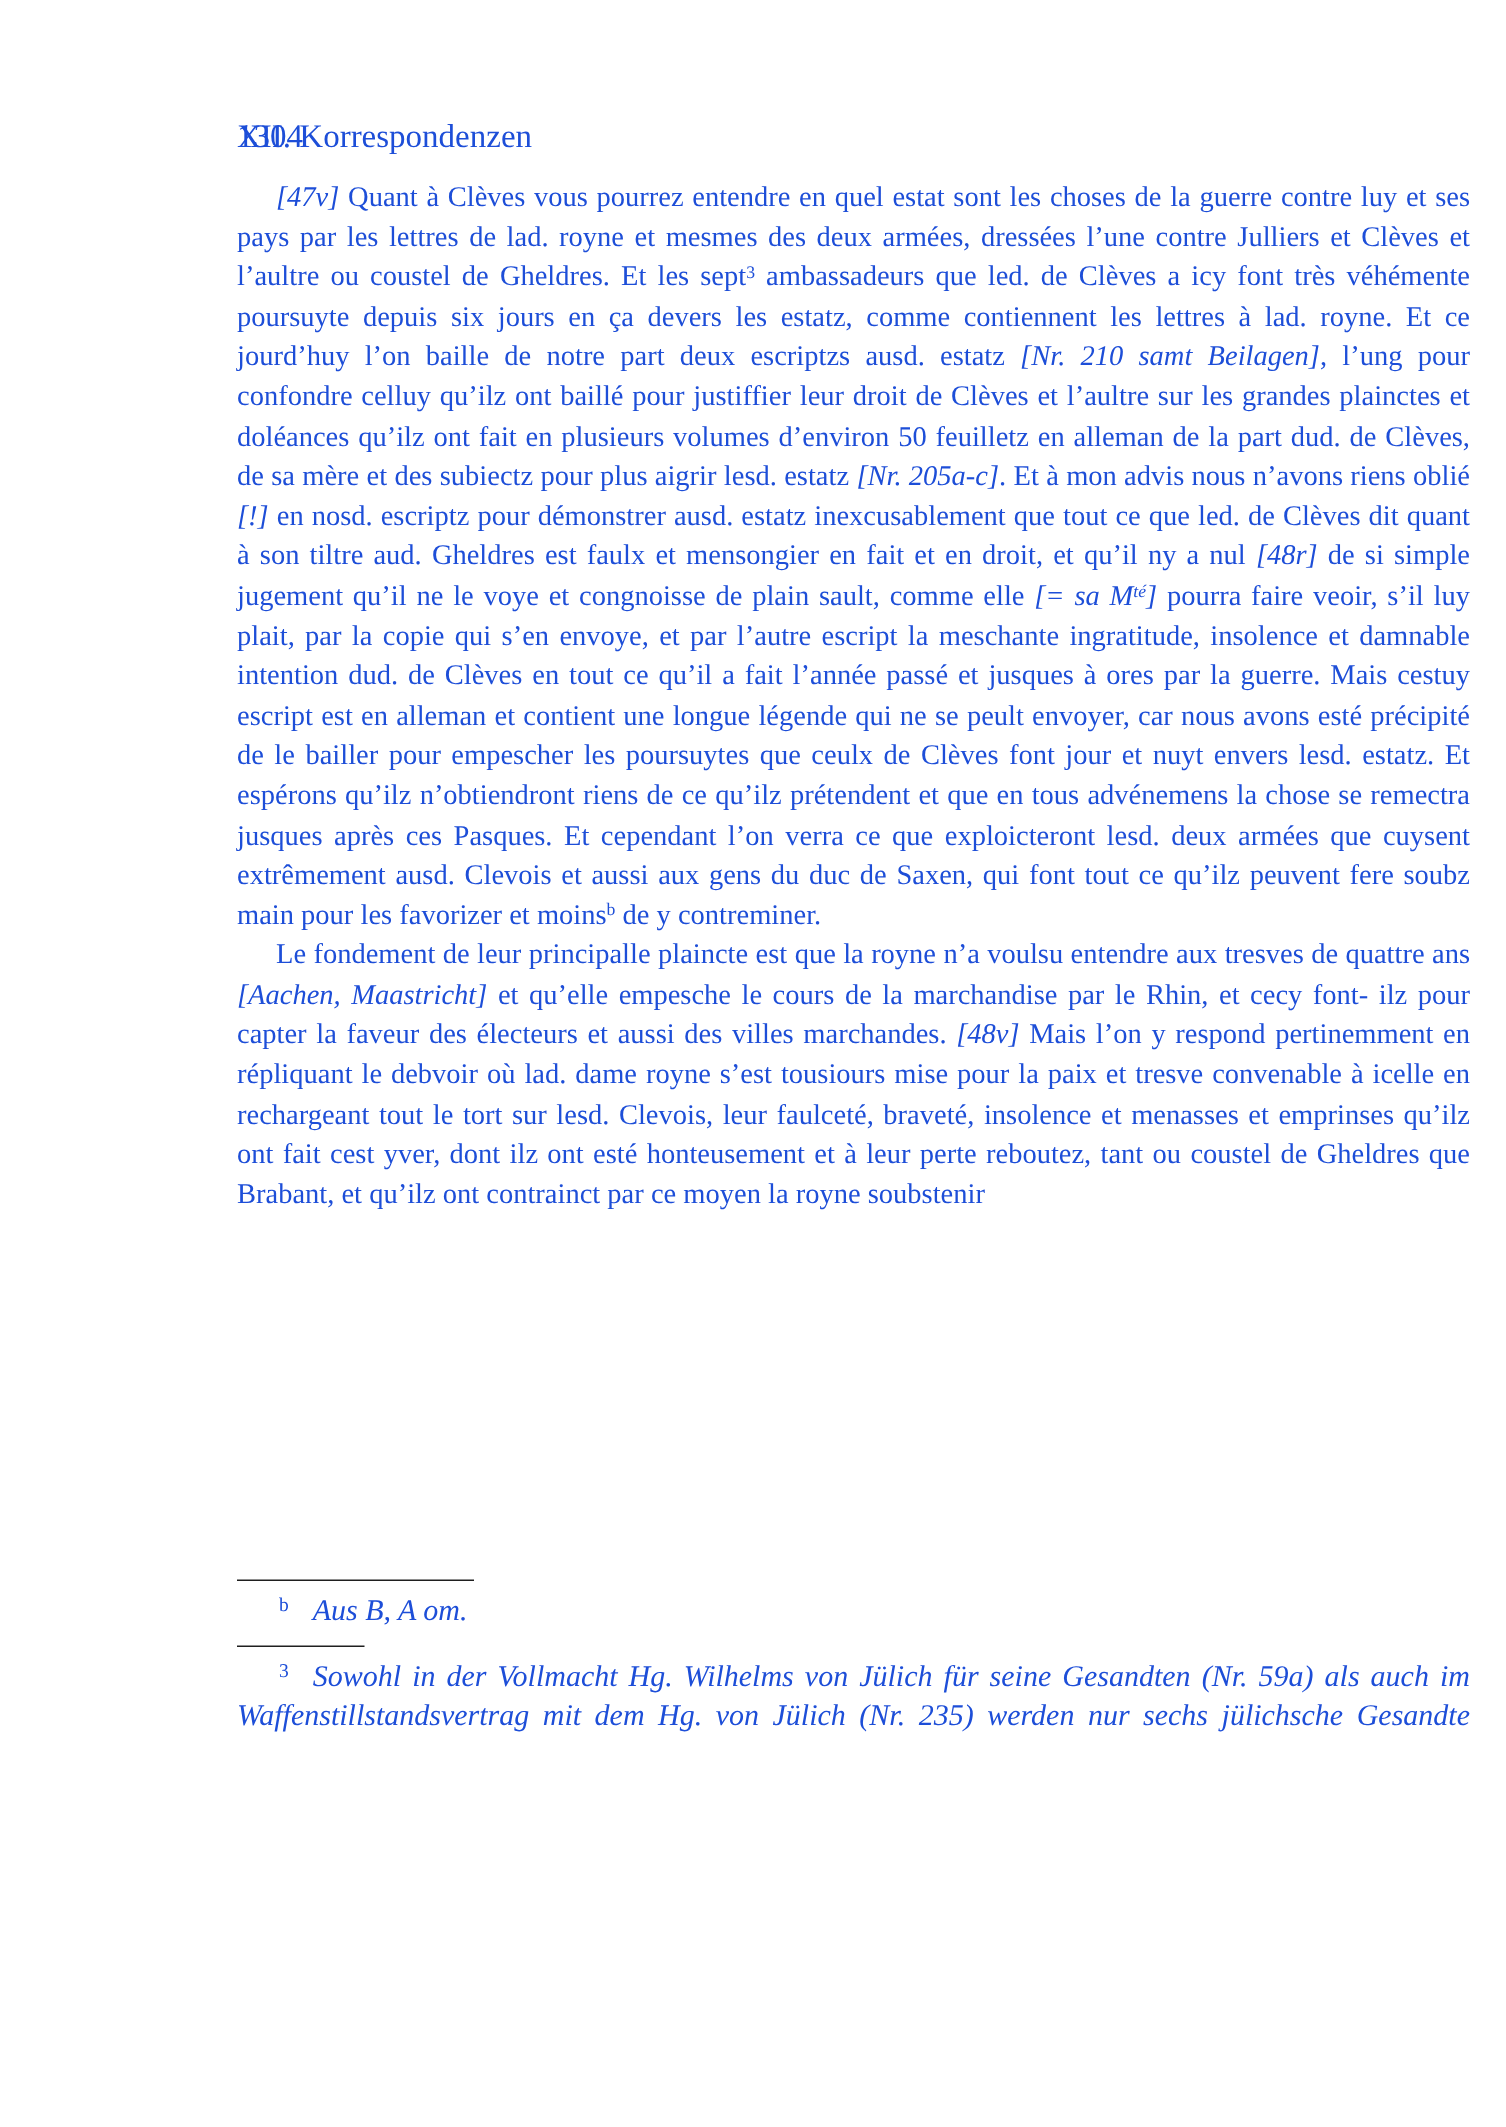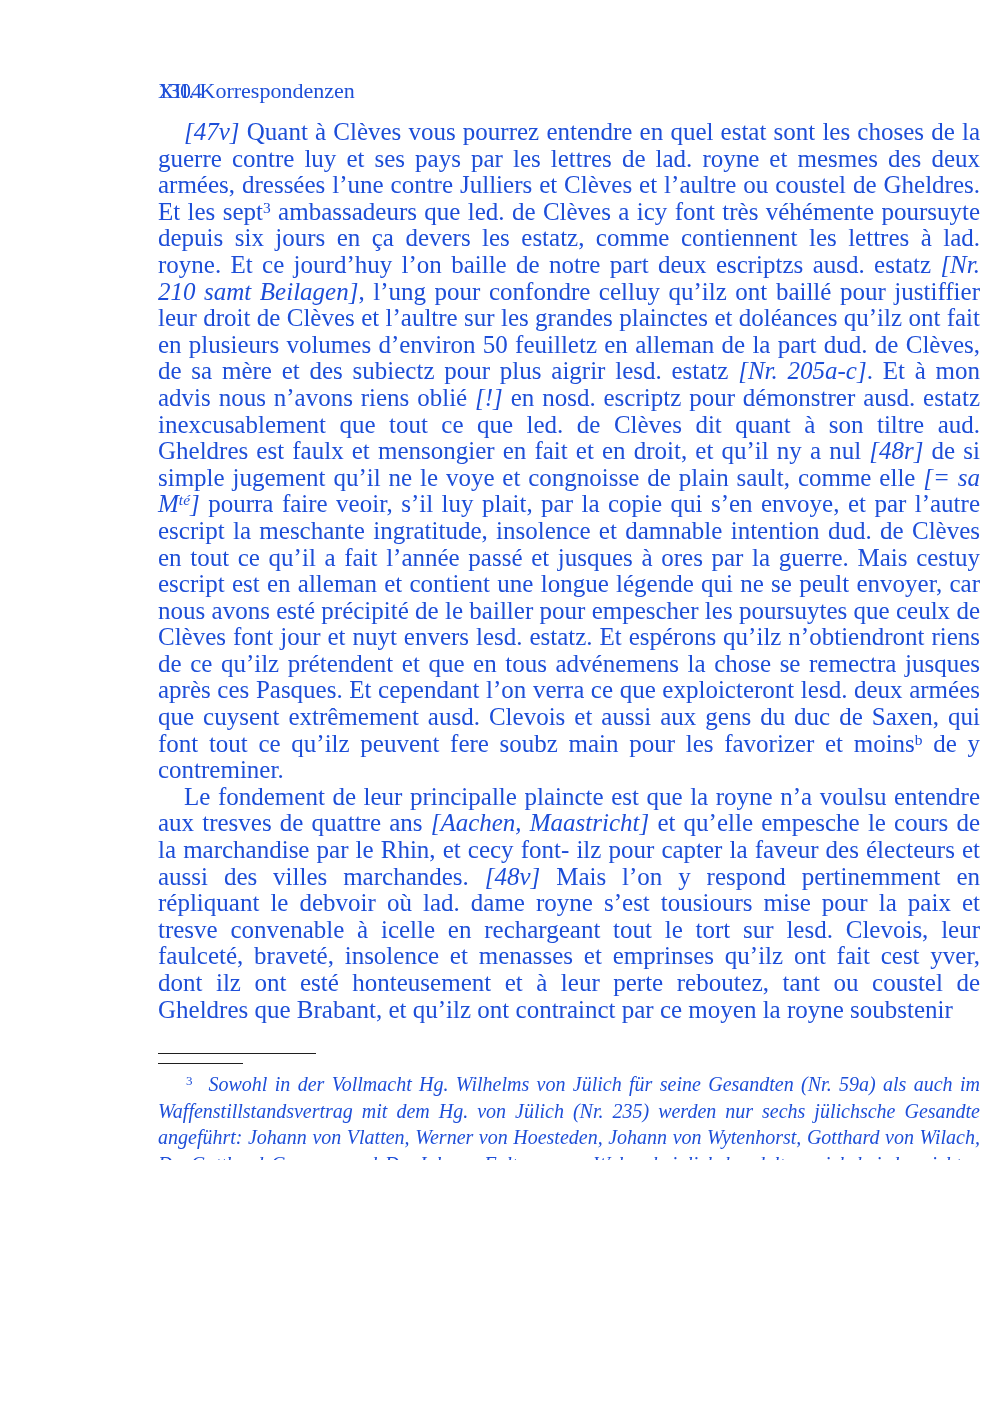--- a/index.html
+++ b/index.html
@@ -35,21 +35,21 @@
     text-align: left;
   }
   main.body-text {
     position: absolute;
     top: 119px;
     left: 158px;
     width: 822px;
   }
   main.body-text p {
     margin: 0;
-    font-size: 25px;
+    font-size: 19px;
     line-height: 26.6px;
     text-align: justify;
     text-indent: 26px;
     hyphens: none;
   }
   .it { font-style: italic; }
   sup {
     font-size: 0.62em;
     line-height: 0;
     position: relative;
@@ -94,19 +94,22 @@
     <span class="running-title">XII. Korrespondenzen</span>
   </header>
 
   <main class="body-text">
     <p><span class="it">[47v]</span><span> Quant à Clèves vous pourrez entendre en quel estat sont les choses de la guerre contre luy et ses pays par les lettres de lad. royne et mesmes des deux armées, dressées l’une contre Julliers et Clèves et l’aultre ou coustel de Gheldres. Et les sept</span><sup>3</sup><span> ambassadeurs que led. de Clèves a icy font très véhémente poursuyte depuis six jours en ça devers les estatz, comme contiennent les lettres à lad. royne. Et ce jourd’huy l’on baille de notre part deux escriptzs ausd. estatz </span><span class="it">[Nr. 210 samt Beilagen]</span><span>, l’ung pour confondre celluy qu’ilz ont baillé pour justiffier leur droit de Clèves et l’aultre sur les grandes plainctes et doléances qu’ilz ont fait en plusieurs volumes d’environ 50 feuilletz en alleman de la part dud. de Clèves, de sa mère et des subiectz pour plus aigrir lesd. estatz </span><span class="it">[Nr. 205a-c]</span><span>. Et à mon advis nous n’avons riens oblié </span><span class="it">[!]</span><span> en nosd. escriptz pour démonstrer ausd. estatz inexcusablement que tout ce que led. de Clèves dit quant à son tiltre aud. Gheldres est faulx et mensongier en fait et en droit, et qu’il ny a nul </span><span class="it">[48r]</span><span> de si simple jugement qu’il ne le voye et congnoisse de plain sault, comme elle </span><span class="it">[= sa M</span><sup class="it">té</sup><span class="it">]</span><span> pourra faire veoir, s’il luy plait, par la copie qui s’en envoye, et par l’autre escript la meschante ingratitude, insolence et damnable intention dud. de Clèves en tout ce qu’il a fait l’année passé et jusques à ores par la guerre. Mais cestuy escript est en alleman et contient une longue légende qui ne se peult envoyer, car nous avons esté précipité de le bailler pour empescher les poursuytes que ceulx de Clèves font jour et nuyt envers lesd. estatz. Et espérons qu’ilz n’obtiendront riens de ce qu’ilz prétendent et que en tous advénemens la chose se remectra jusques après ces Pasques. Et cependant l’on verra ce que exploicteront lesd. deux armées que cuysent extrêmement ausd. Clevois et aussi aux gens du duc de Saxen, qui font tout ce qu’ilz peuvent fere soubz main pour les favorizer et moins</span><sup>b</sup><span> de y contreminer.</span></p>
     <p><span>Le fondement de leur principalle plaincte est que la royne n’a voulsu entendre aux tresves de quattre ans </span><span class="it">[Aachen, Maastricht]</span><span> et qu’elle empesche le cours de la marchandise par le Rhin, et cecy font- ilz pour capter la faveur des électeurs et aussi des villes marchandes. </span><span class="it">[48v]</span><span> Mais l’on y respond pertinemment en répliquant le debvoir où lad. dame royne s’est tousiours mise pour la paix et tresve convenable à icelle en rechargeant tout le tort sur lesd. Clevois, leur faulceté, braveté, insolence et menasses et emprinses qu’ilz ont fait cest yver, dont ilz ont esté honteusement et à leur perte reboutez, tant ou coustel de Gheldres que Brabant, et qu’ilz ont contrainct par ce moyen la royne soubstenir</span></p>
   </main>
 
   <footer class="footnotes">
     <div class="rule rule-apparatus"></div>
+    <p class="footnote apparatus">
+      <sup class="fn-marker">b</sup><span class="fn-text"><span class="it">Aus B, A om.</span></span>
+    </p>
     <div class="rule rule-commentary"></div>
     <p class="footnote commentary">
       <sup class="fn-marker">3</sup><span class="fn-text"><span class="it">Sowohl in der Vollmacht Hg. Wilhelms von Jülich für seine Gesandten (Nr. 59a) als auch im Waffenstillstandsvertrag mit dem Hg. von Jülich (Nr. 235) werden nur sechs jülichsche Gesandte angeführt: Johann von Vlatten, Werner von Hoesteden, Johann von Wytenhorst, Gotthard von Wilach, Dr. Gotthard Gropper und Dr. Johann Faltermeyer. Wahrscheinlich handelt es sich bei der siebten Person um einen Sekretär, der den jülichschen Räten beigegeben wurde.</span></span>
     </p>
   </footer>
 
 </div>
 
 </body></html>

